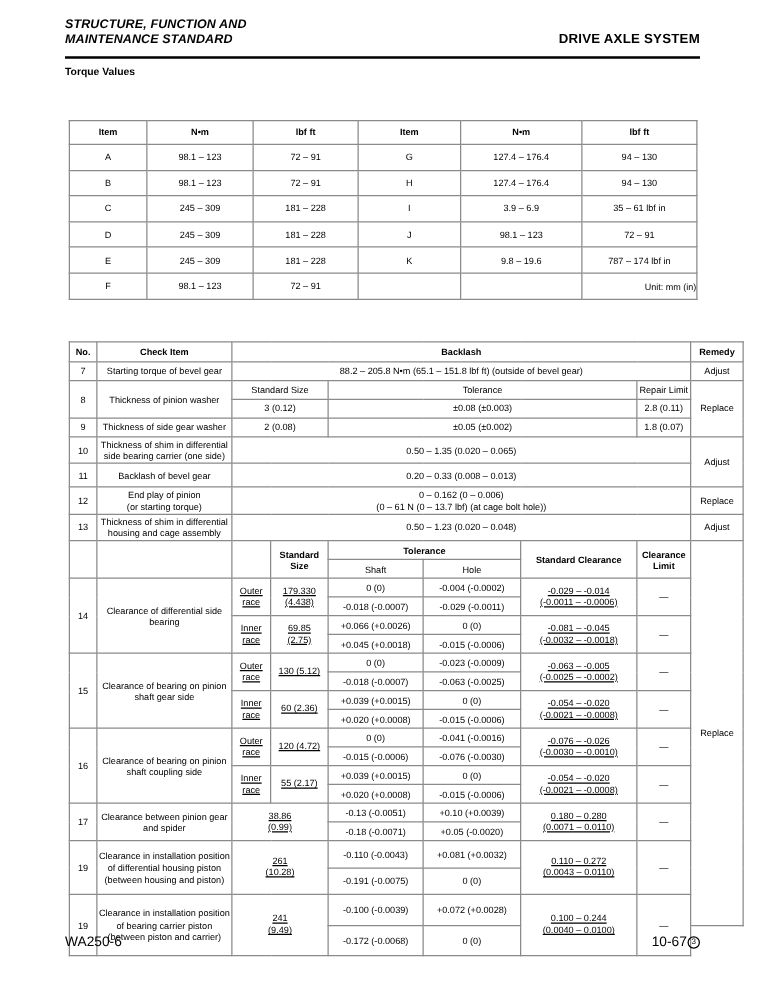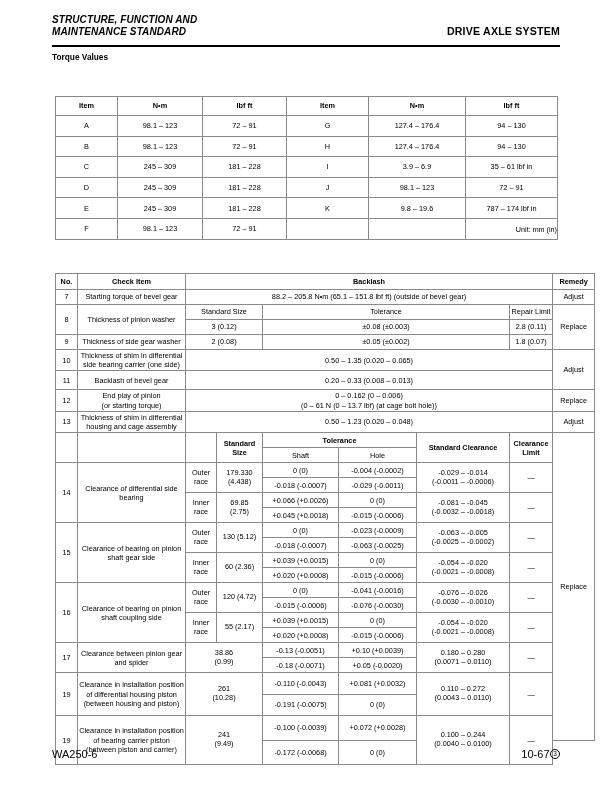--- a/index.html
+++ b/index.html
@@ -119,21 +119,21 @@
   
   .race-c  { width: 31px; }
   .ss-c    { width: 46px; }
   .shaft-c { width: 76px; }
   .hole-c  { width: 78px; }
   .sc-c    { width: 93px; }
   .cl-c    { width: 43px; }
 
   .tall2 { height: 24px; }
   .tall3 { height: 32px; }
-  .tight { line-height: 8.8px; }
+  .tight { line-height: 8.8px; text-decoration: underline; }
 
   
   .footer {
     position: absolute;
     left: 52px;
     top: 748px;
     width: 508px;
     display: flex;
     justify-content: space-between;
     align-items: baseline;

